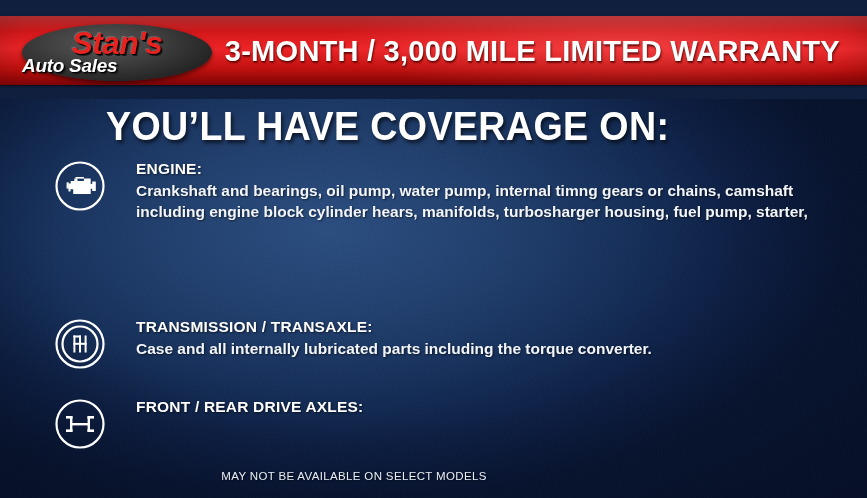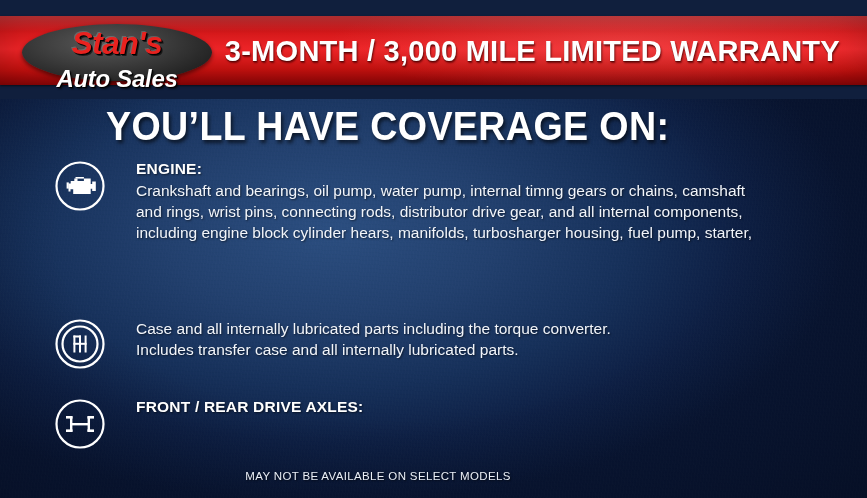--- a/index.html
+++ b/index.html
@@ -64,24 +64,23 @@
     position:absolute;left:0;top:2px;width:190px;
     text-align:center;
     font-style:italic;font-weight:bold;
     font-size:31px;letter-spacing:-0.5px;
     color:#e8221f;
     font-family:"Liberation Sans",sans-serif;
     text-shadow:1px 1px 0 #000, 2px 2px 0 rgba(0,0,0,.6), -1px -1px 0 rgba(255,255,255,.18);
     transform:scaleX(1.02);
   }
   .logo-auto{
-    position:absolute;left:0;top:41px;width:190px;
-    text-align:center;
+    position:absolute;left:0;top:31px;width:190px;
     font-style:italic;font-weight:bold;
-    font-size:24px;letter-spacing:-0.3px;
+    font-size:19px;letter-spacing:-0.3px;
     color:#ffffff;
     font-family:"Liberation Sans",sans-serif;
     text-shadow:1px 1px 0 #000, 2px 2px 2px rgba(0,0,0,.65);
   }
 
   
   .header-title{
     position:absolute;left:222px;top:16px;width:640px;height:69px;
     display:flex;align-items:center;justify-content:center;
     color:#ffffff;
@@ -118,36 +117,36 @@
   .sec-title{
     color:#ffffff;font-weight:bold;font-size:15.5px;
     letter-spacing:.2px;margin:0 0 2px 0;
     text-shadow:1px 1px 2px rgba(0,0,0,.55);
     white-space:nowrap;
   }
   .sec-text{
     color:#f2f5fa;font-size:15.5px;line-height:21px;
     text-shadow:1px 1px 2px rgba(0,0,0,.55);
     margin:0;
+    font-weight:bold;
   }
   .sec-text .ln{display:block;white-space:nowrap;}
 
   #section-engine{left:54px;top:160px;width:790px;}
   #section-transmission{left:54px;top:318px;width:790px;}
   #section-axles{left:54px;top:398px;width:790px;}
 
   
   .footer{
     position:absolute;left:0;top:470px;width:708px;
     text-align:center;
     color:#e9eef6;
     font-size:11.5px;
     letter-spacing:.35px;
     text-shadow:1px 1px 2px rgba(0,0,0,.6);
-    padding-left:24px;
   }
 
   svg{display:block;}
 </style>
 </head>
 <body>
 
 <div class="banner">
 
   <div class="bg-base"></div>
@@ -176,42 +175,41 @@
         <circle cx="26" cy="26" r="23.5" fill="none" stroke="#ffffff" stroke-width="2.2"></circle>
         <path d="M14.5 23.5 h2.2 v-2.6 h3.6 v-2.4 h3.2 v2.4 h6.4 v-2.4 h6.8 v5.4 h1.5 v-2.3 h3.6 v9.4 h-3.6 v-2.3 h-1.5 v5.2 h-17.5 v-4.6 h-2.7 v2.1 h-2.0 z" fill="#ffffff"></path>
         <rect x="12.6" y="22.4" width="2.2" height="6.2" fill="#ffffff"></rect>
         <rect x="21.5" y="17.0" width="8.4" height="1.6" fill="#ffffff"></rect>
       </svg>
     </div>
     <div class="sec-body">
       <p class="sec-title">ENGINE:</p>
       <p class="sec-text">
         <span class="ln">Crankshaft and bearings, oil pump, water pump, internal timng gears or chains, camshaft</span>
-        <span class="ln">and rings, wrist pins, connecting rods, distributor drive gear, and all internal components,</span>
         <span class="ln">including engine block cylinder hears, manifolds, turbosharger housing, fuel pump, starter,</span>
       </p>
     </div>
   </div>
 
   <div class="section" id="section-transmission">
     <div class="sec-icon">
       <svg width="52" height="52" viewBox="0 0 52 52">
         <circle cx="26" cy="26" r="23.5" fill="none" stroke="#ffffff" stroke-width="2.2"></circle>
         <circle cx="26" cy="26" r="17.5" fill="none" stroke="#ffffff" stroke-width="2.2"></circle>
         <rect x="19.4" y="17.5" width="2.0" height="17" fill="#ffffff"></rect>
         <rect x="30.6" y="17.5" width="2.0" height="17" fill="#ffffff"></rect>
         <rect x="25.0" y="17.5" width="2.0" height="17" fill="#ffffff"></rect>
         <rect x="19.4" y="24.8" width="13.2" height="2.0" fill="#ffffff"></rect>
         <rect x="19.4" y="17.5" width="7.6" height="2.0" fill="#ffffff"></rect>
       </svg>
     </div>
     <div class="sec-body">
+      <p class="sec-title">TRANSMISSION / TRANSAXLE:</p>
       <p class="sec-text">
         <span class="ln">Case and all internally lubricated parts including the torque converter.</span>
-        <span class="ln">Includes transfer case and all internally lubricated parts.</span>
       </p>
     </div>
   </div>
 
   <div class="section" id="section-axles">
     <div class="sec-icon">
       <svg width="52" height="52" viewBox="0 0 52 52">
         <circle cx="26" cy="26" r="23.5" fill="none" stroke="#ffffff" stroke-width="2.2"></circle>
         <rect x="16.5" y="25.0" width="19" height="2.4" fill="#ffffff"></rect>
         <rect x="16.0" y="18.6" width="2.4" height="14.8" fill="#ffffff"></rect>

